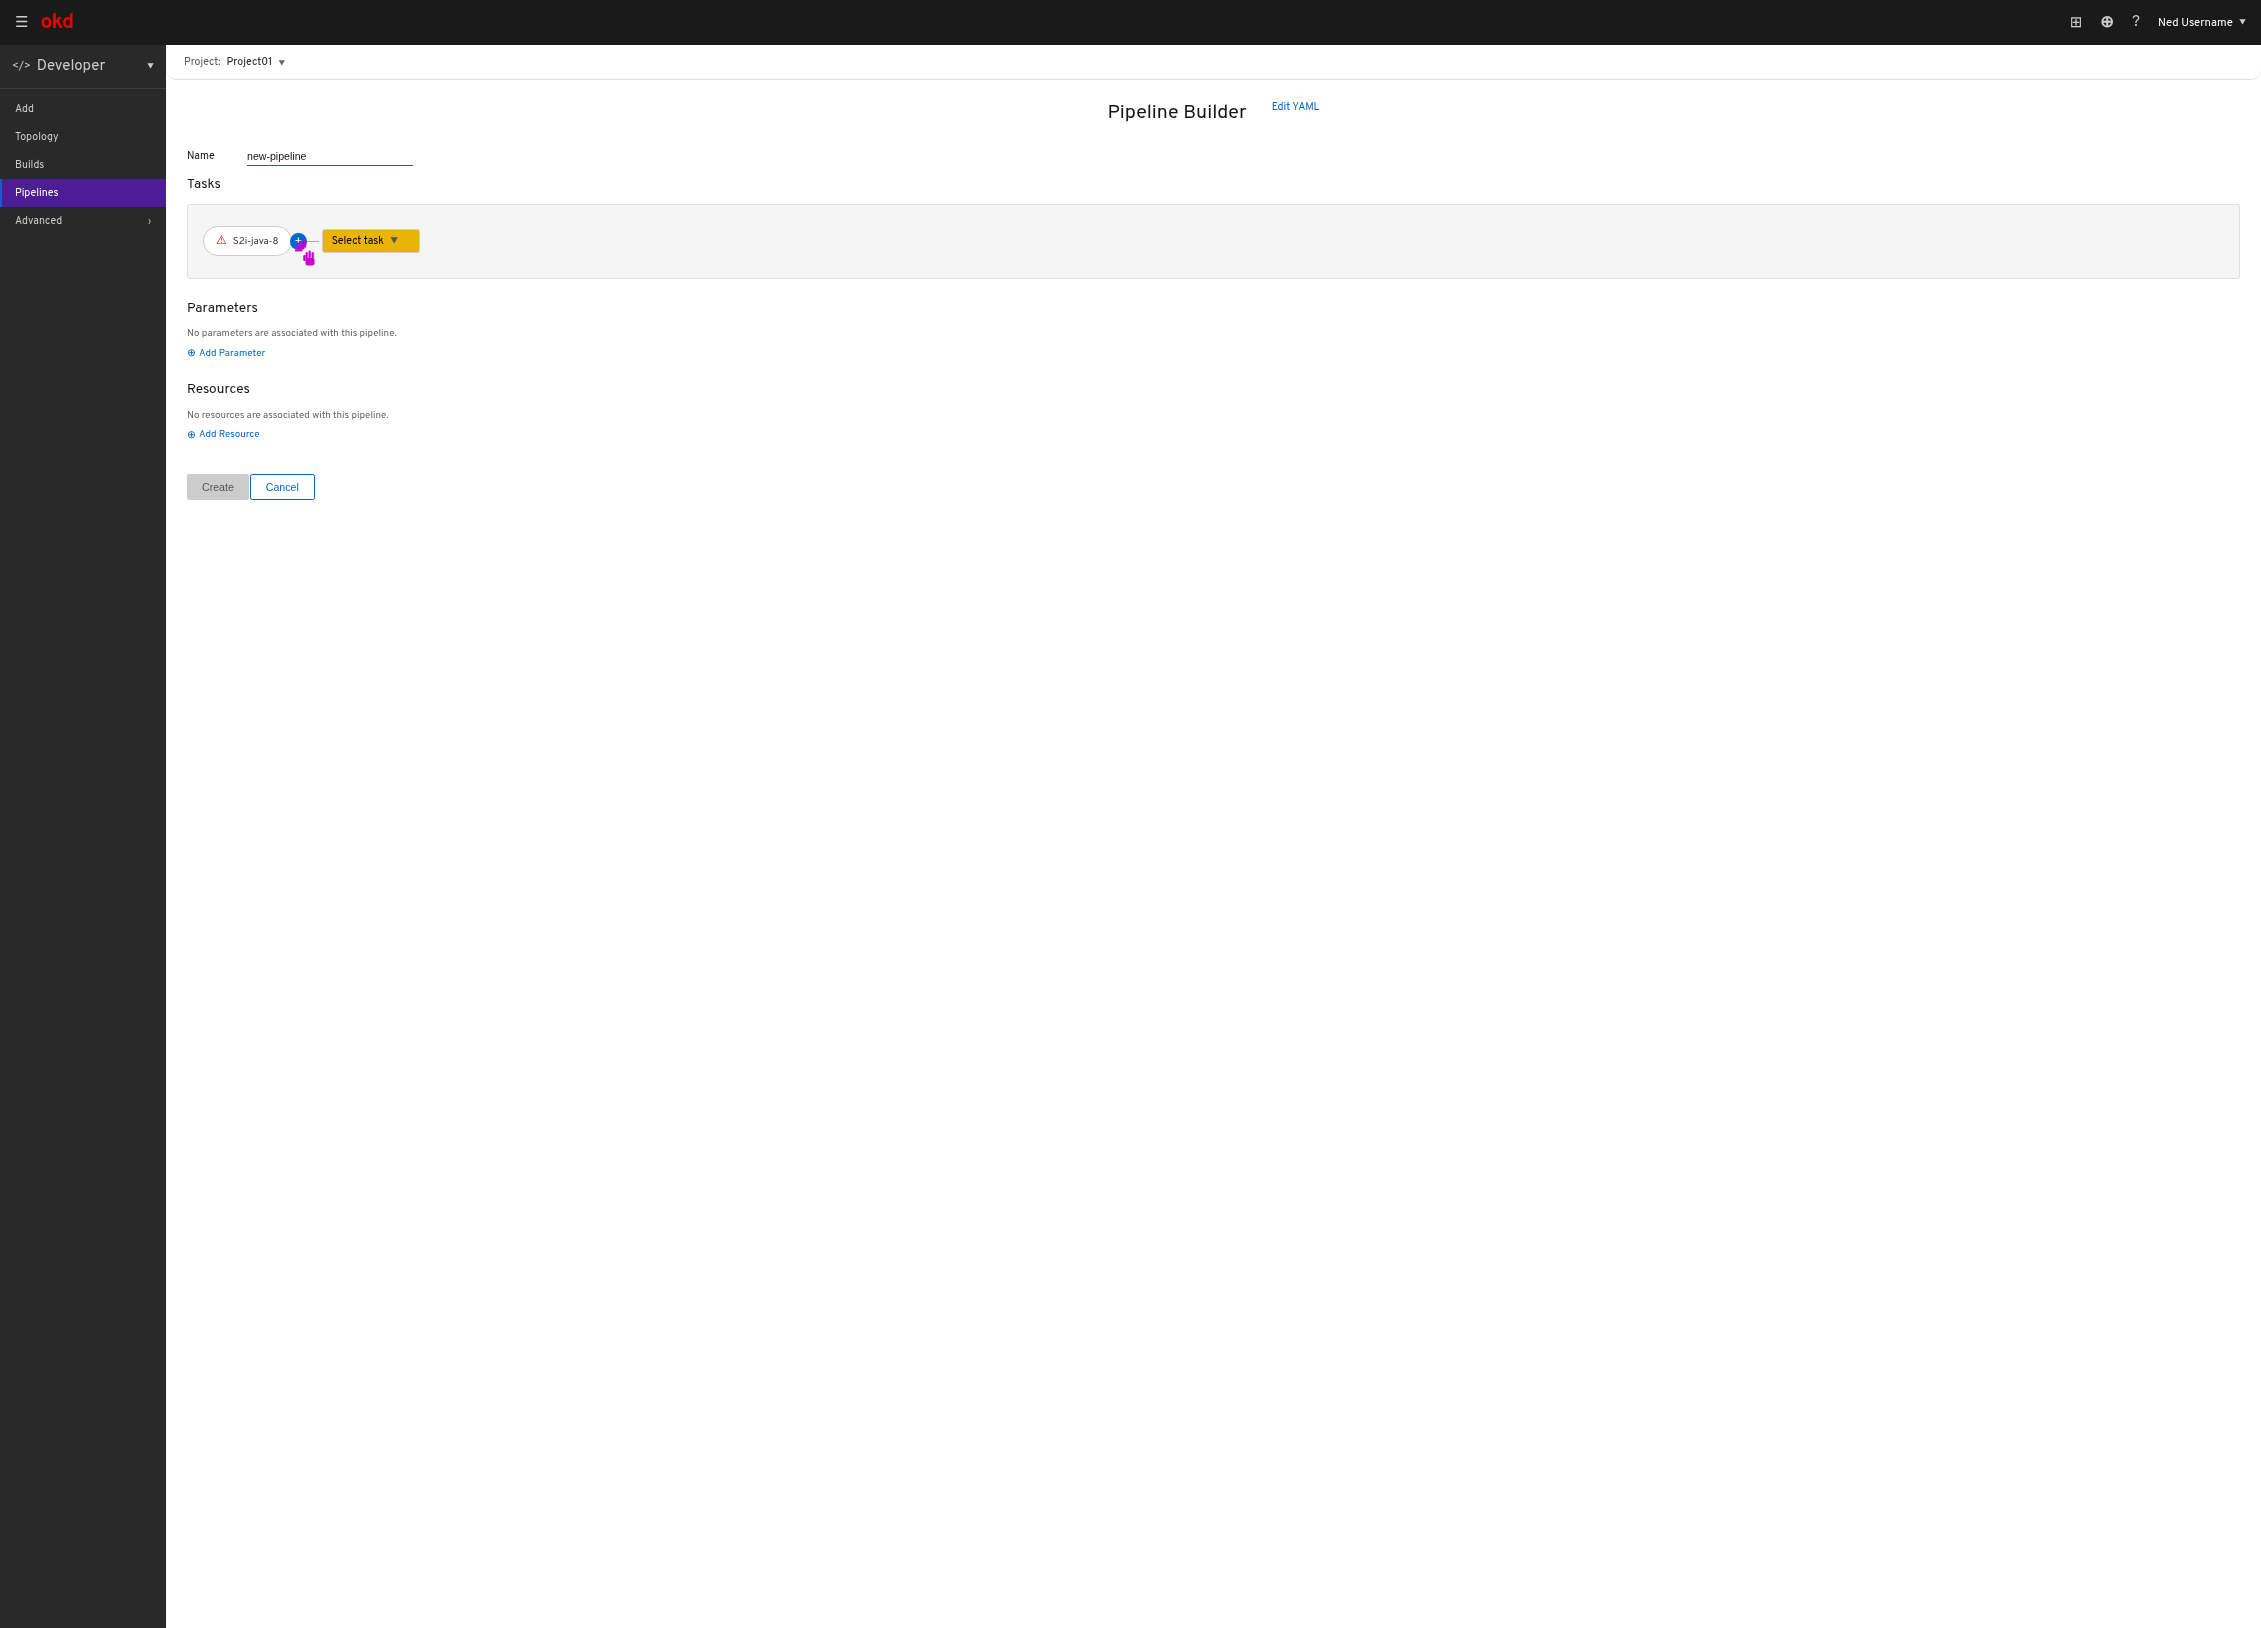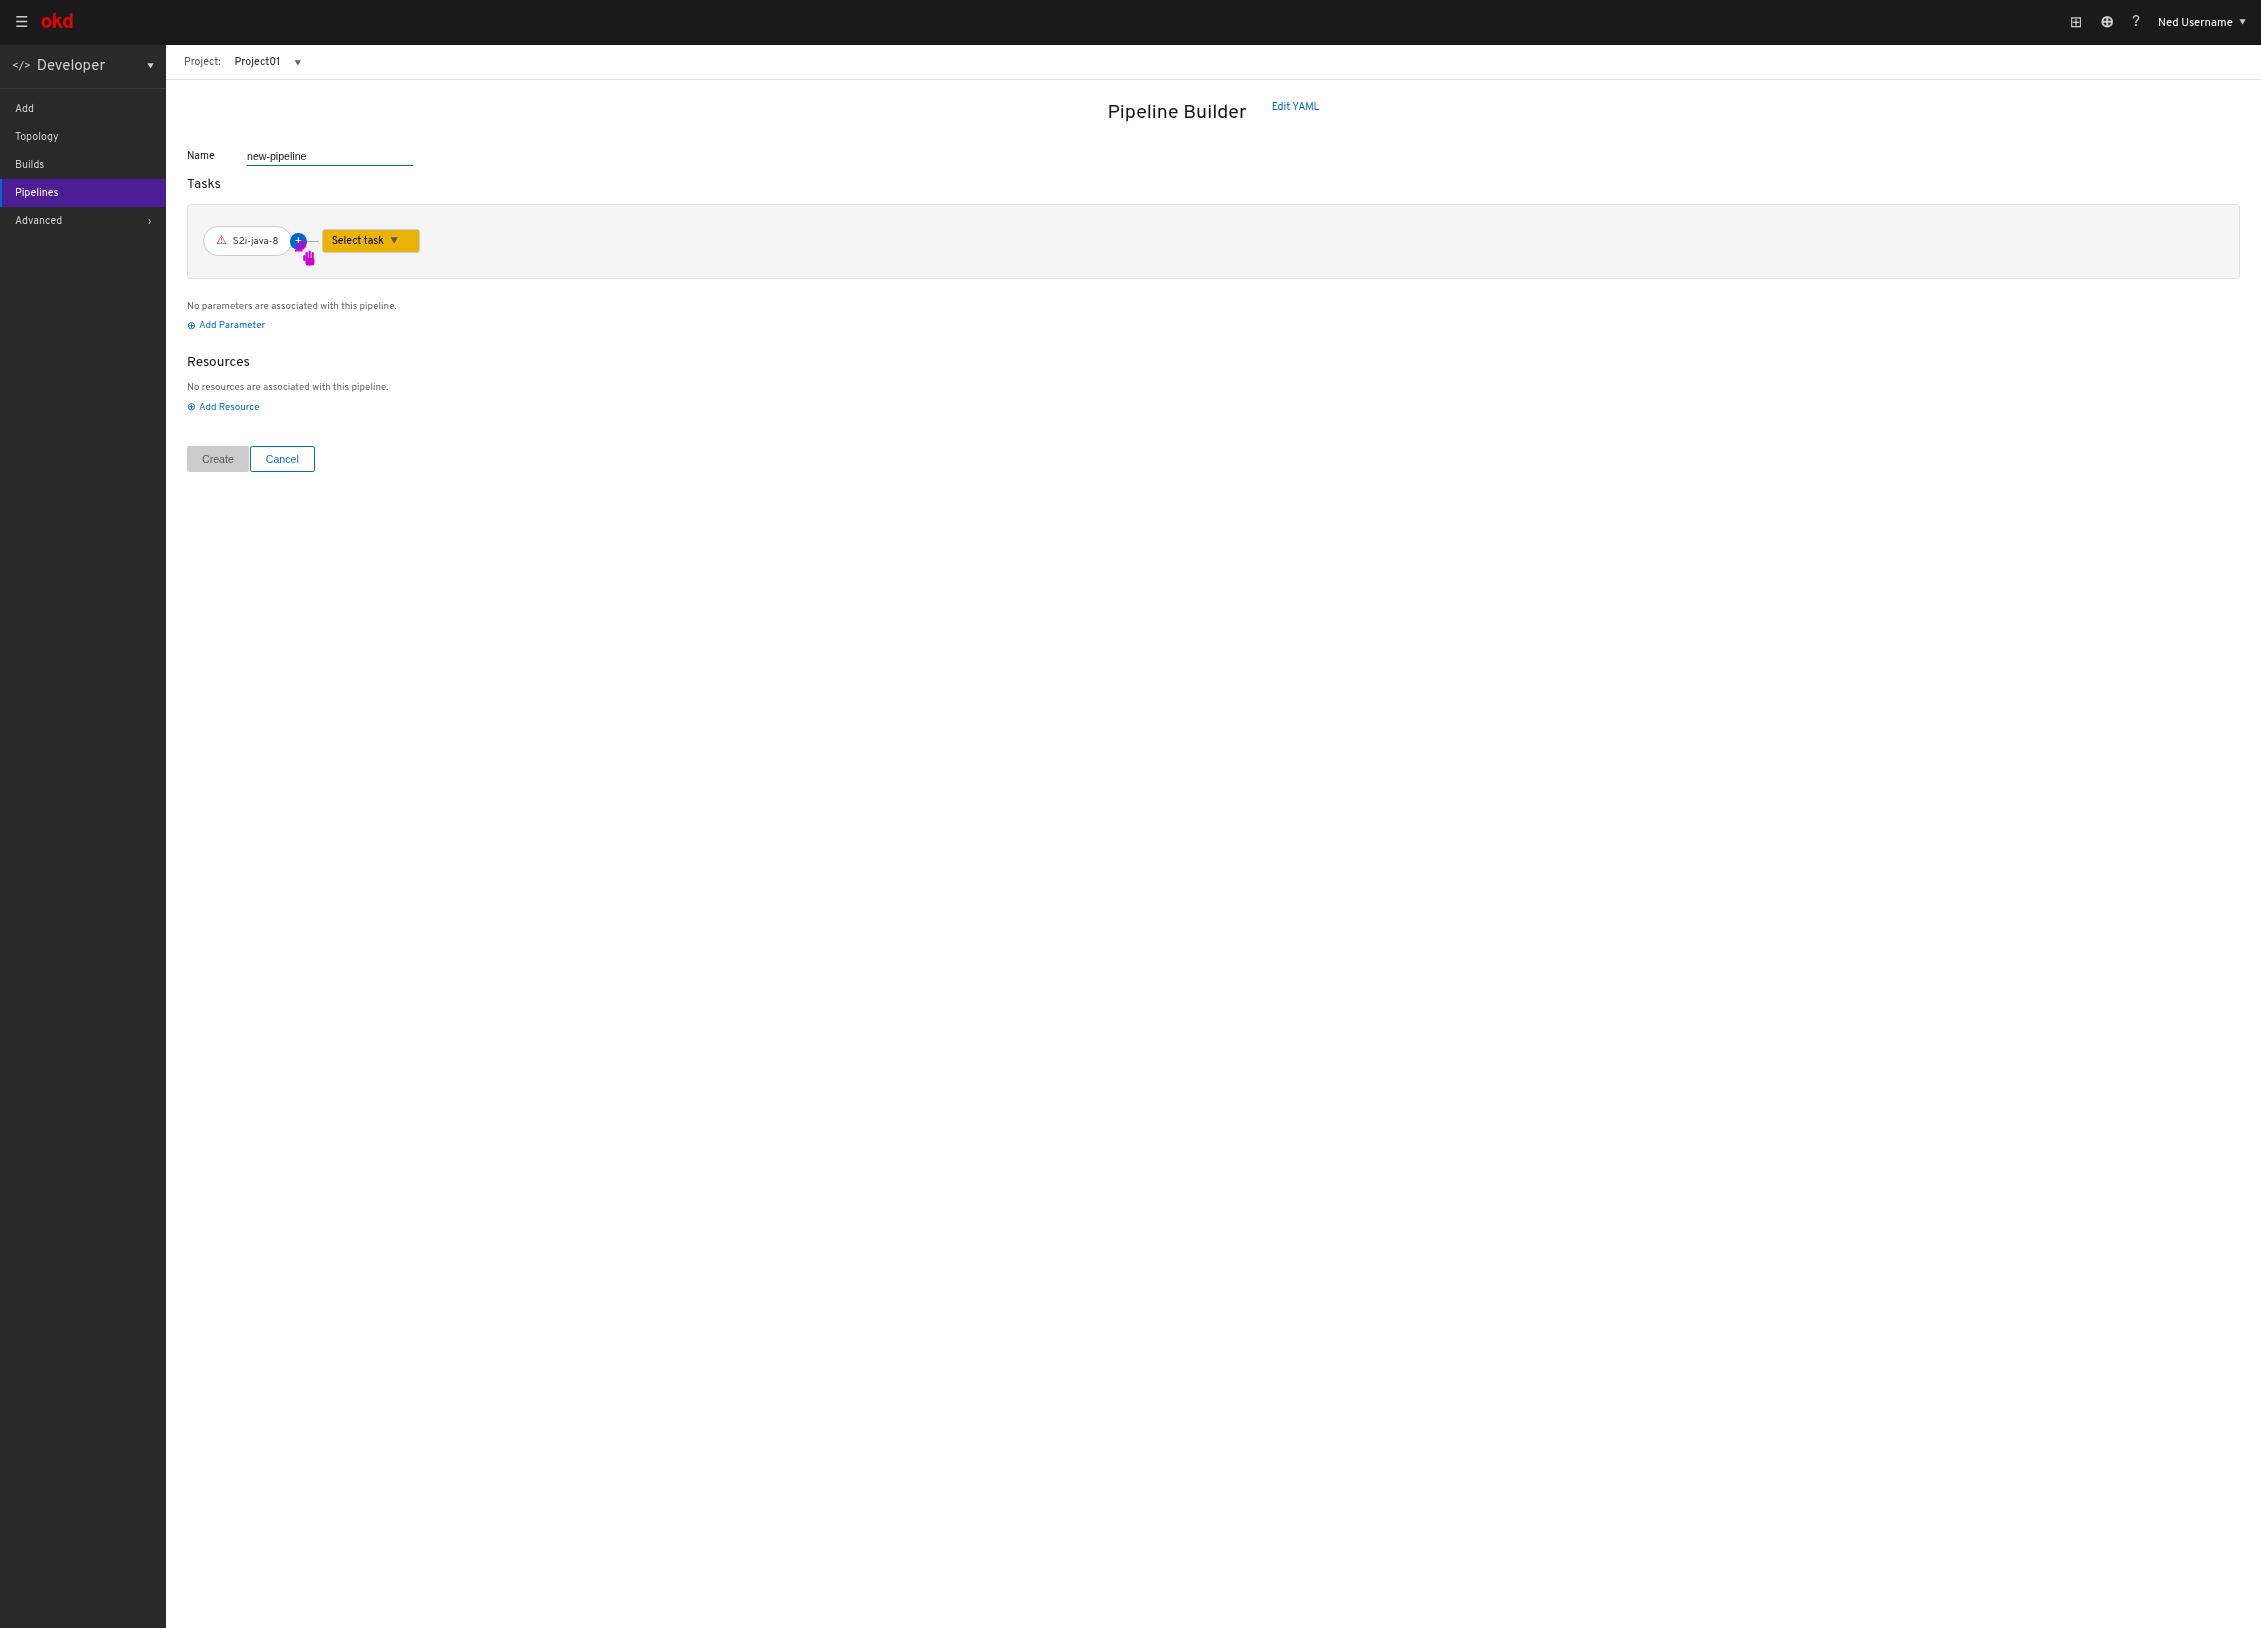--- a/index.html
+++ b/index.html
@@ -88,24 +88,25 @@
       overflow-y: auto;
       background: #fff;
     }
 
     
     .project-bar {
       padding: 10.6px 18px;
       border-bottom: 0.8px solid #e0e0e0;
       display: flex;
       align-items: flex-end;
-      gap: 14px;
+      gap: 6px;
       font-size: 10.6px;
       color: #555;
       background: #fff;
+      border-radius: 10px;
     }
     .project-bar-label { color: #555; }
     .project-bar-name { color: #333; font-weight: 500; }
     .project-bar-chevron { font-size: 9px; color: #666; }
 
     
     .page-content {
       padding: 21px 21px;
       flex: 1;
     }
@@ -387,20 +388,21 @@
 
             <div class="select-task-dropdown">
               <span>Select task</span>
               <span class="select-task-dropdown-chevron">▼</span>
             </div>
           </div>
         </div>
       </div>
 
       <div class="section-block">
+        <div class="section-header">Parameters</div>
         <div class="section-desc">No parameters are associated with this pipeline.</div>
         <div class="add-link">
           <span class="add-link-icon">⊕</span>
           <span>Add Parameter</span>
         </div>
       </div>
 
       <div class="section-block">
         <div class="section-header">Resources</div>
         <div class="section-desc">No resources are associated with this pipeline.</div>

